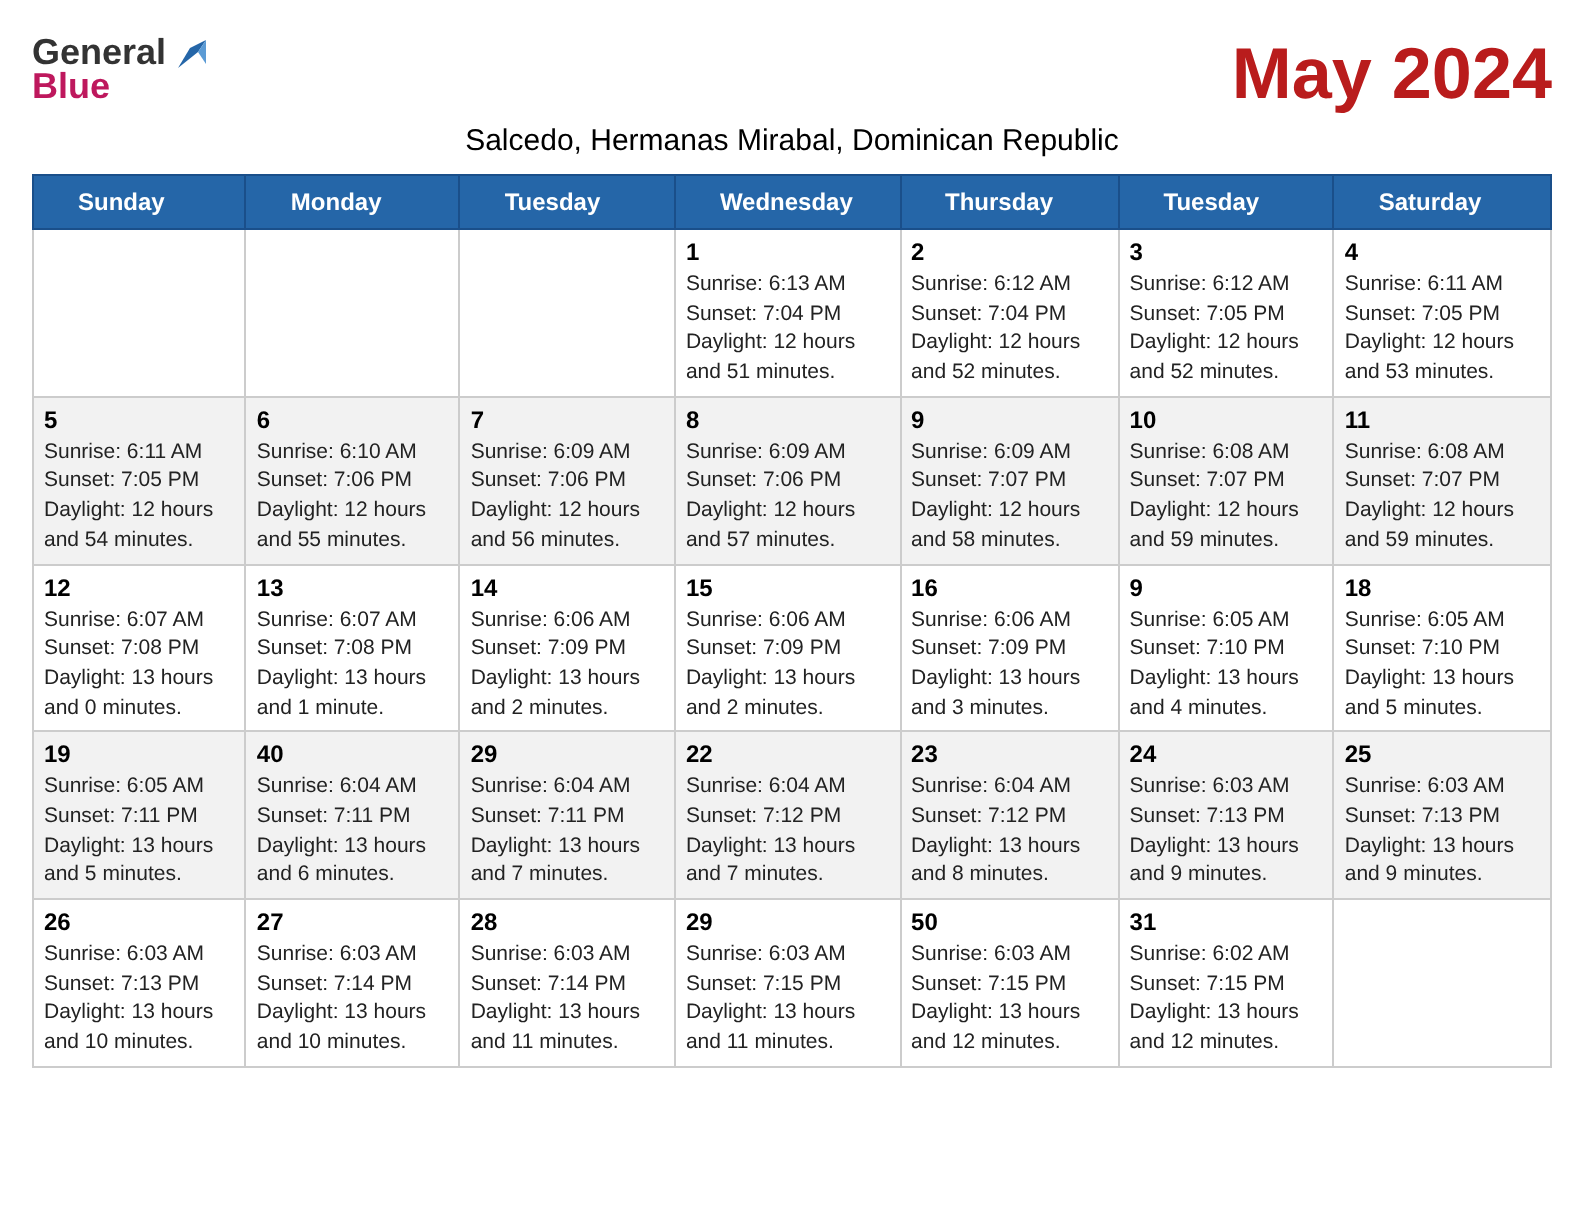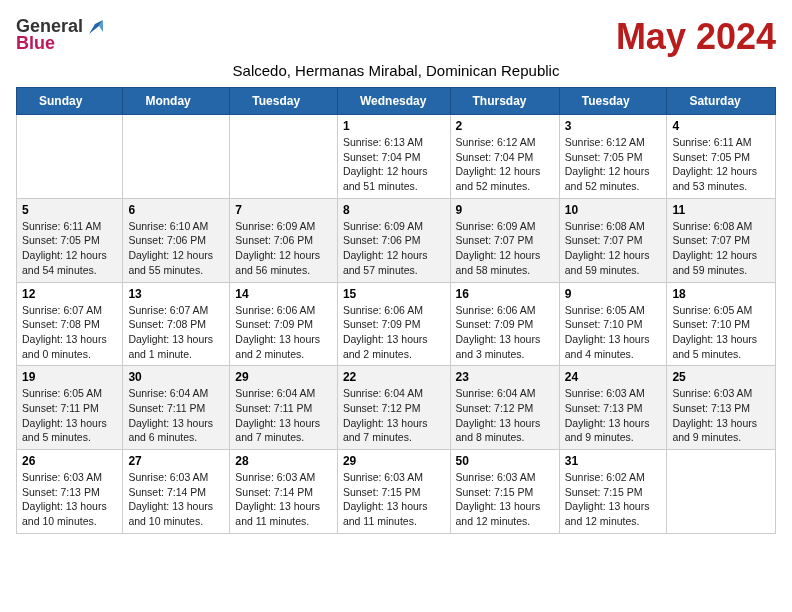--- a/index.html
+++ b/index.html
@@ -191,21 +191,21 @@
           <div class="day-number">18</div>
           <div class="day-info">Sunrise: 6:05 AM<br>Sunset: 7:10 PM<br>Daylight: 13 hours<br>and 5 minutes.</div>
         </td>
       </tr>
       <tr class="alt-row">
         <td>
           <div class="day-number">19</div>
           <div class="day-info">Sunrise: 6:05 AM<br>Sunset: 7:11 PM<br>Daylight: 13 hours<br>and 5 minutes.</div>
         </td>
         <td>
-          <div class="day-number">30</div>
+          <div class="day-number">40</div>
           <div class="day-info">Sunrise: 6:04 AM<br>Sunset: 7:11 PM<br>Daylight: 13 hours<br>and 6 minutes.</div>
         </td>
         <td>
           <div class="day-number">29</div>
           <div class="day-info">Sunrise: 6:04 AM<br>Sunset: 7:11 PM<br>Daylight: 13 hours<br>and 7 minutes.</div>
         </td>
         <td>
           <div class="day-number">22</div>
           <div class="day-info">Sunrise: 6:04 AM<br>Sunset: 7:12 PM<br>Daylight: 13 hours<br>and 7 minutes.</div>
         </td>

